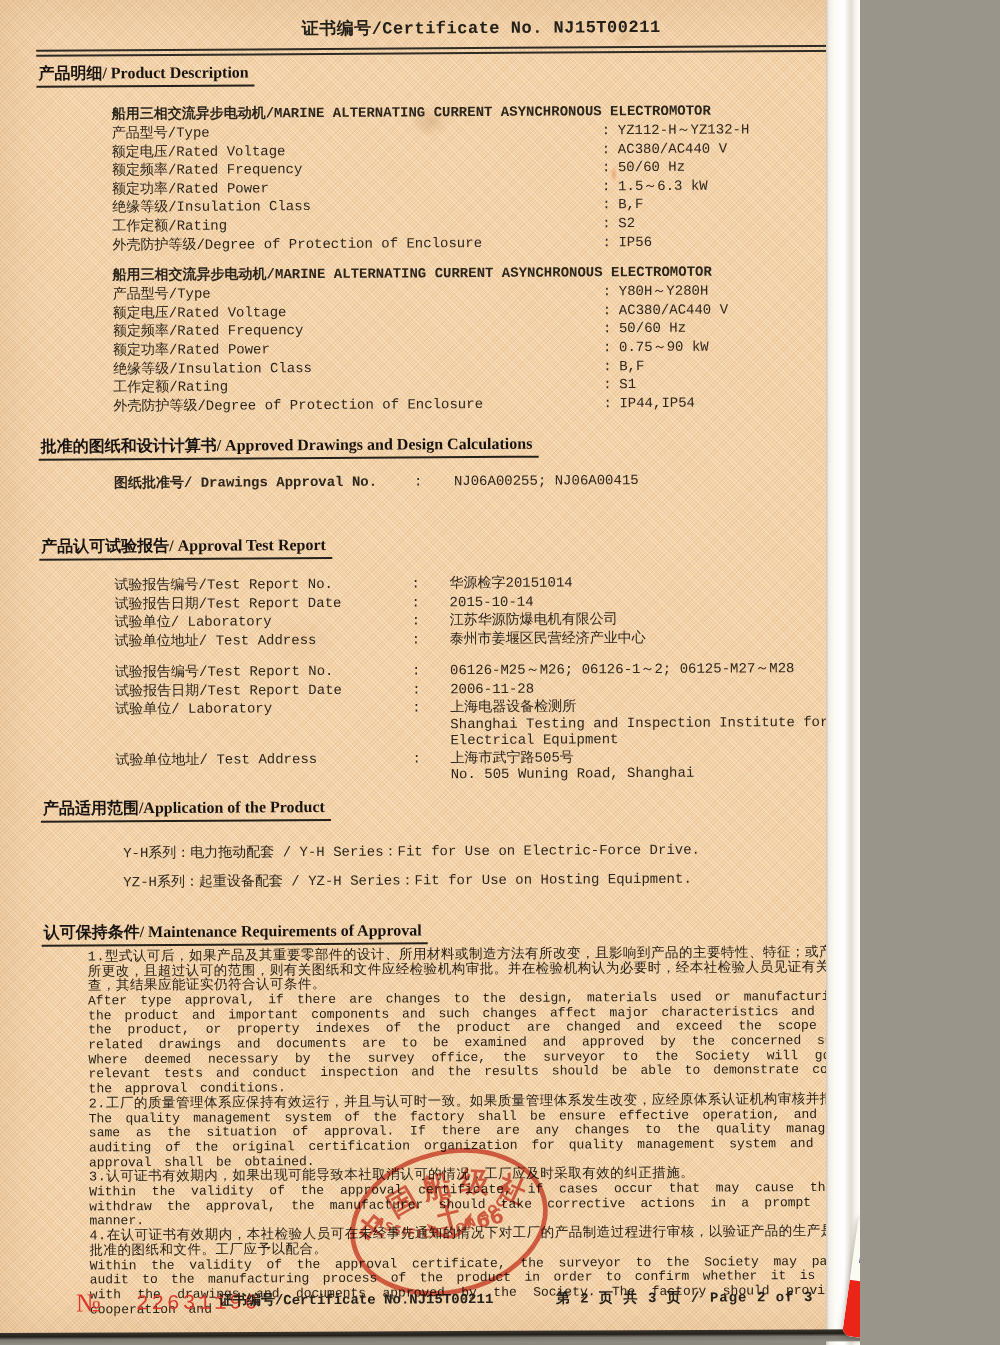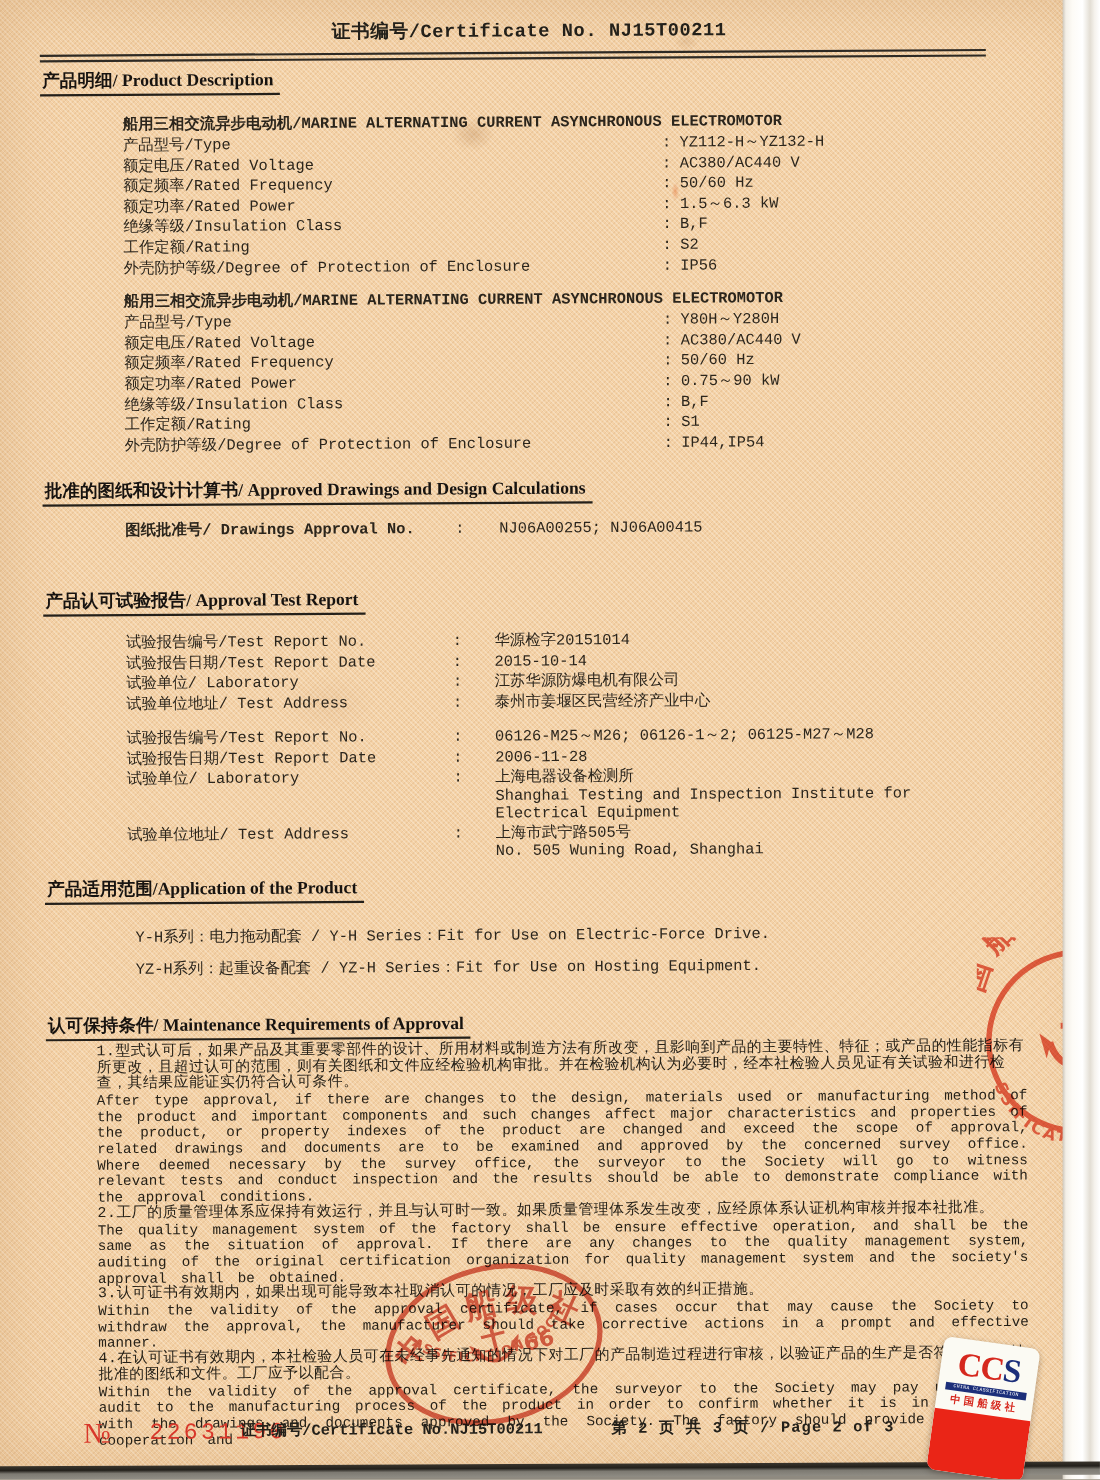--- a/index.html
+++ b/index.html
@@ -1,16 +1,16 @@
 <!DOCTYPE html>
 <html><head>
 <meta charset="utf-8">
 <style>
   html,body{margin:0;padding:0;background:#9a958b;}
-  .page{position:relative;width:1000px;height:1345px;overflow:hidden;background:#8f8a80;
+  .page{position:relative;width:860px;height:1345px;overflow:hidden;background:#8f8a80;
         font-family:"Liberation Mono","DejaVu Sans Mono","DejaVu Sans",monospace;color:#2b251c;}
   .paper{position:absolute;left:0;top:0;width:1000px;height:1336px;
     background-color:#f4d2a7;
     background-image:
       radial-gradient(28px 22px at 430px 122px, rgba(146,88,40,.20), rgba(146,88,40,0) 70%),
       radial-gradient(16px 12px at 624px 38px, rgba(146,88,40,.14), rgba(146,88,40,0) 70%),
       radial-gradient(60px 40px at 300px 640px, rgba(160,100,50,.07), rgba(160,100,50,0) 70%),
       radial-gradient(5px 12px at 614px 174px, rgba(226,112,52,.45), rgba(226,112,52,0) 70%),
       radial-gradient(90px 60px at 520px 1180px, rgba(160,100,50,.06), rgba(160,100,50,0) 70%),
       repeating-linear-gradient(45deg, rgba(255,248,238,.30) 0 1px, rgba(255,248,238,0) 1px 3px),

